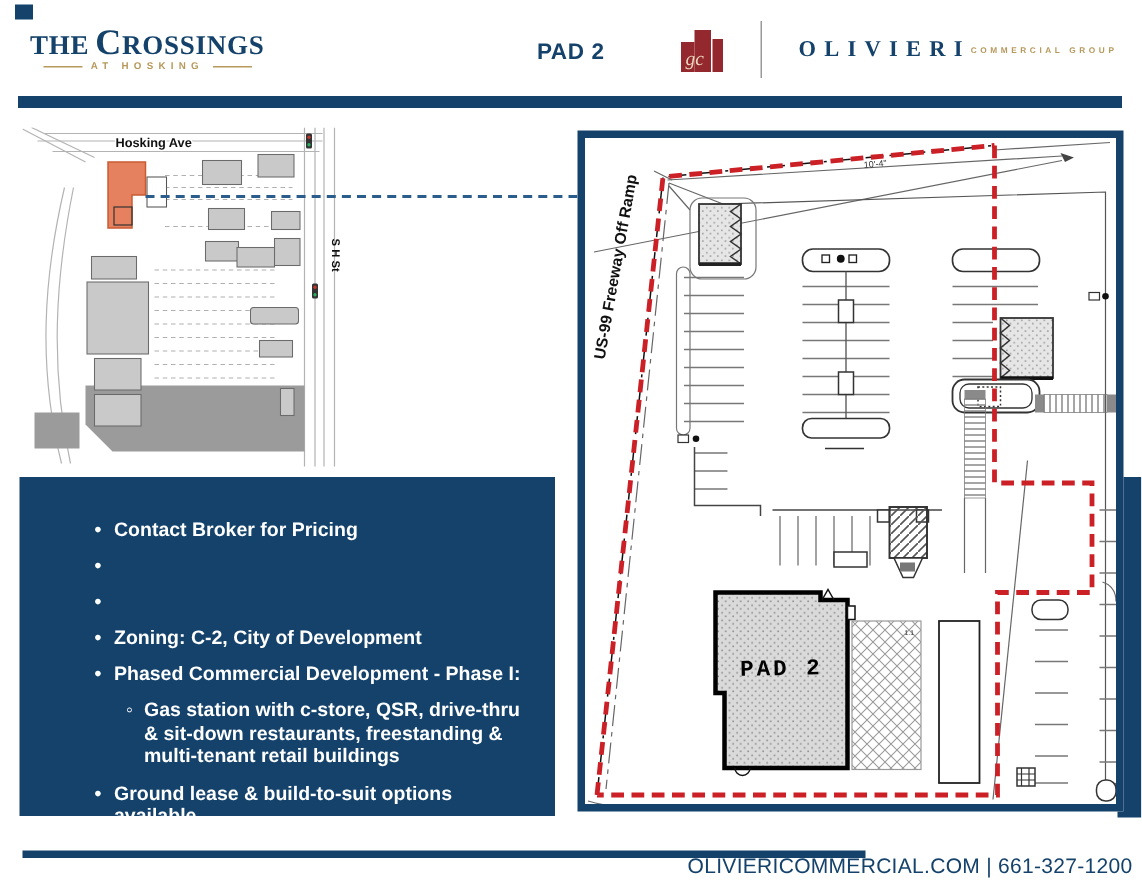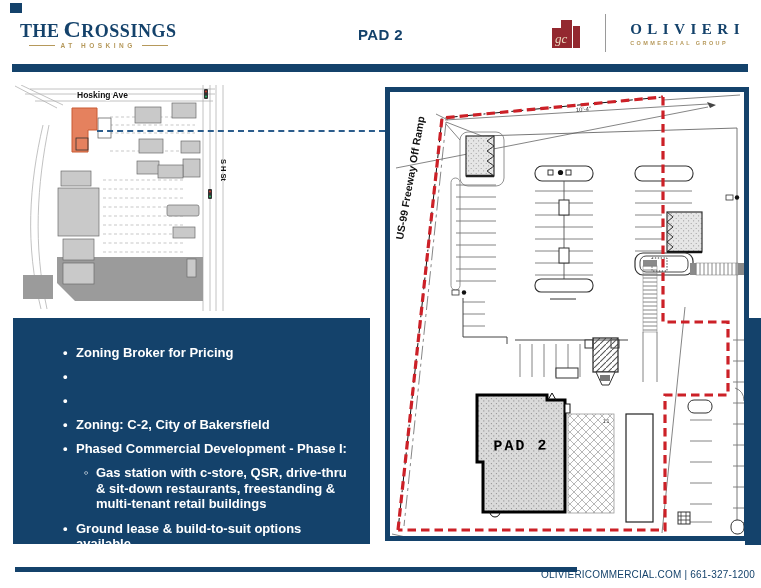--- a/index.html
+++ b/index.html
@@ -15,21 +15,21 @@
   .brand-top{font-family:"Liberation Serif",serif;font-weight:700;font-size:18px;letter-spacing:.5px;line-height:20px;}
   .brand-top .pre{margin-right:4px;}
   .brand-top .initial{font-size:24px;}
   .brand-sub{display:flex;align-items:center;gap:6px;margin-top:1px;color:var(--gold);
              font-size:6.5px;font-weight:700;letter-spacing:3.5px;justify-content:center;}
   .brand-sub .dash{display:inline-block;width:26px;height:1px;background:var(--gold);}
   .page-label{position:absolute;left:0;top:26px;width:761px;text-align:center;
               color:var(--navy);font-weight:700;font-size:15px;letter-spacing:.4px;}
   .olivieri{position:absolute;right:16px;top:13px;display:flex;align-items:center;gap:24px;}
   .oli-divider{width:1px;height:38px;background:#9a9a9a;}
-  .oli-text{display:flex;flex-direction:column;align-items:flex-start;}
+  .oli-text{display:flex;align-items:center;}
   .oli-name{font-family:"Liberation Serif",serif;color:var(--navy);font-size:15px;
             letter-spacing:5.5px;font-weight:600;line-height:17px;}
   .oli-tag{color:var(--gold);font-size:5.5px;letter-spacing:2.4px;font-weight:700;margin-top:2px;}
   .header-bar{position:absolute;left:12px;top:64px;width:736px;height:8px;background:var(--navy);}
   
   .map{position:absolute;left:15px;top:85px;}
   .connector{position:absolute;left:97px;top:130px;width:288px;height:0;
              border-top:2.5px dashed #2b5d8c;}
   
   .info-box{position:absolute;left:13px;top:318px;width:357px;height:226px;background:var(--navy);
@@ -38,21 +38,21 @@
   .info-box li{display:flex;margin-bottom:8.5px;}
   .info-box li .marker{width:13px;flex:0 0 13px;}
   .info-box li.l2{margin-left:21px;max-width:282px;margin-bottom:9px;}
   .info-box li.l2 .marker{width:12px;flex:0 0 12px;}
   
   .right-sliver{position:absolute;left:745px;top:318px;width:16px;height:227px;background:var(--navy);}
   .plan-box{position:absolute;left:385px;top:87px;width:364px;height:454px;box-sizing:border-box;
             border:5px solid var(--navy);background:#fff;}
   
   .footer-bar{position:absolute;left:15px;top:567px;width:562px;height:5px;background:var(--navy);}
-  .footer-text{position:absolute;right:6px;top:569px;color:var(--navy);font-size:10px;
+  .footer-text{position:absolute;right:6px;top:569px;color:var(--navy);font-size:14px;
                font-weight:500;letter-spacing:.2px;}
 </style>
 </head>
 <body>
 
 <div class="page">
 
   <div class="corner-square"></div>
 
   <div class="brand">
@@ -139,31 +139,31 @@
     <text x="62" y="13" font-size="8.5" font-weight="bold" fill="#111" paint-order="stroke" stroke="#fff" stroke-width="2">Hosking Ave</text>
     <text transform="translate(206,74) rotate(90)" font-size="7.5" font-weight="bold" fill="#111">S H St</text>
   </svg>
 
   <div class="connector"></div>
 
   <div class="info-box">
     <ul>
         <li class="l1">
           <span class="marker">•</span>
-          <span class="btext">Zoning Broker for Pricing</span>
-        </li>
-        <li class="l1">
-          <span class="marker">•</span>
-        </li>
-        <li class="l1">
-          <span class="marker">•</span>
-        </li>
-        <li class="l1">
-          <span class="marker">•</span>
-          <span class="btext">Zoning: C-2, City of Bakersfield</span>
+          <span class="btext">Contact Broker for Pricing</span>
+        </li>
+        <li class="l1">
+          <span class="marker">•</span>
+        </li>
+        <li class="l1">
+          <span class="marker">•</span>
+        </li>
+        <li class="l1">
+          <span class="marker">•</span>
+          <span class="btext">Zoning: C-2, City of Development</span>
         </li>
         <li class="l1">
           <span class="marker">•</span>
           <span class="btext">Phased Commercial Development - Phase I:</span>
         </li>
         <li class="l2">
           <span class="marker">◦</span>
           <span class="btext">Gas station with c-store, QSR, drive-thru &amp; sit-down restaurants, freestanding &amp; multi-tenant retail buildings</span>
         </li>
         <li class="l1">

